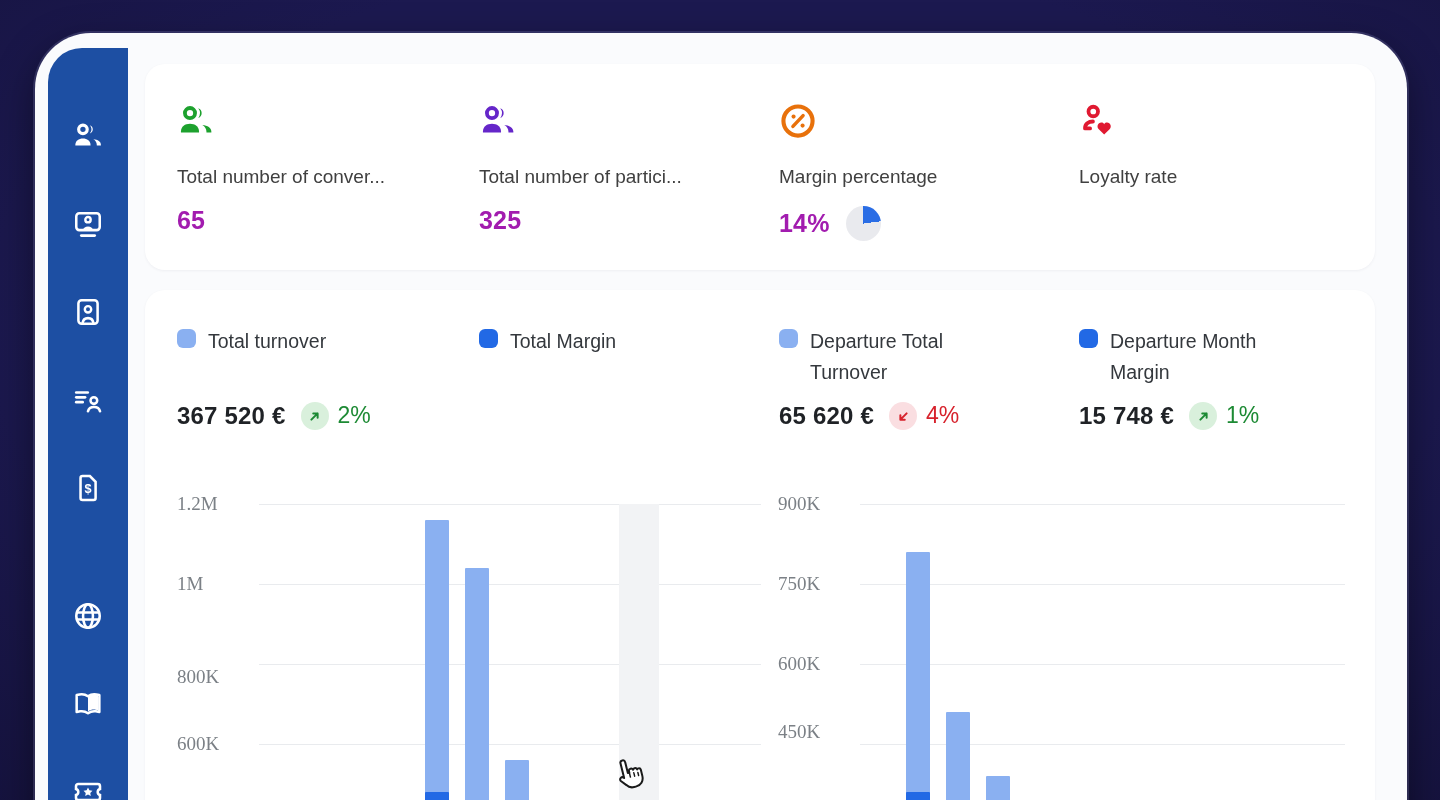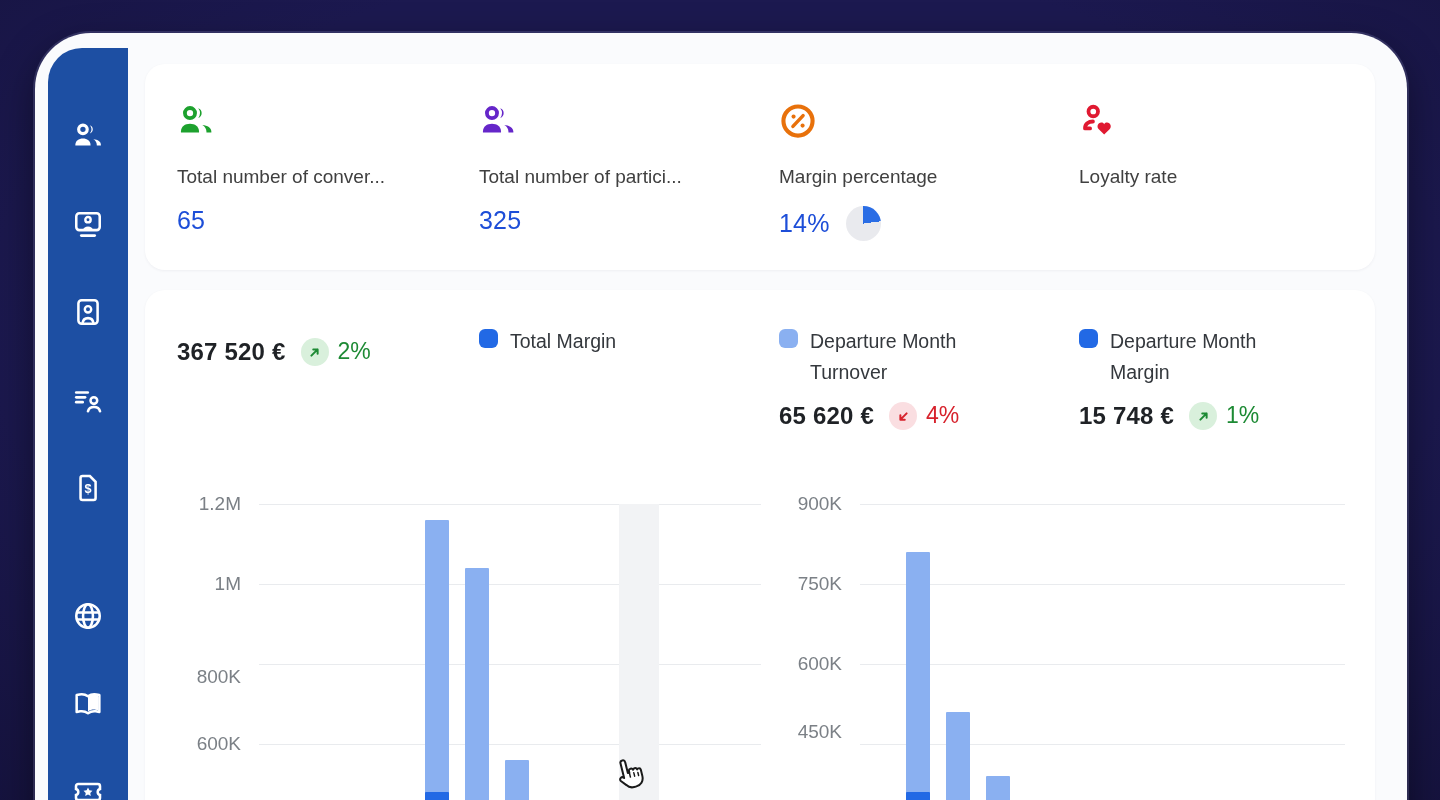--- a/index.html
+++ b/index.html
@@ -33,21 +33,21 @@
   .card2 { top:257px; height:600px; overflow:hidden; }
   
   .kpi-grid {
     display:grid; grid-template-columns:302px 300px 300px auto;
     padding:38px 32px 0 32px;
   }
   .kpi-icon { width:38px; height:38px; }
   .kpi-icon svg { width:100%; height:100%; display:block; }
   .kpi-label { margin-top:26px; font-size:19px; color:#404040; }
   .kpi-value-row { margin-top:18px; display:flex; align-items:center; }
-  .kpi-value { font-size:25px; font-weight:400; color:#1d4ed8; letter-spacing:.2px; }
+  .kpi-value { font-size:25px; font-weight:700; color:#a21caf; letter-spacing:.2px; }
   .kpi-pie { width:35px; height:35px; border-radius:50%; margin-left:16px; }
   
   .metric-grid {
     display:grid; grid-template-columns:302px 300px 300px auto;
     padding:36px 32px 0 32px;
   }
   .metric-top { display:flex; align-items:flex-start; }
   .swatch { width:19px; height:19px; border-radius:6px; margin-right:12px; margin-top:3px; flex:none; }
   .metric-label { font-size:19.5px; color:#34383d; line-height:31px; max-width:190px; min-height:64px; }
   .metric-value-row { display:flex; align-items:flex-start; margin-top:12px; }
@@ -57,22 +57,22 @@
     display:flex; align-items:center; justify-content:center; flex:none;
   }
   .trend-badge svg { width:15px; height:15px; }
   .trend-pct { font-size:23px; margin-left:9px; }
   
   .charts { position:absolute; left:32px; right:30px; top:180px; height:400px; display:flex; }
   .chart { position:relative; height:100%; }
   .chart-left  { width:584px; flex:none; }
   .chart-right { flex:1; margin-left:17px; }
   .ylabel {
-    position:absolute; left:0; width:64px; text-align:right;
-    font-size:19px; color:#7b8086; line-height:22px;
+    position:absolute; left:0; width:64px; text-align:left;
+    font-size:19px; color:#7b8086; line-height:22px;font-family:Liberation Serif, serif;
   }
   .plot { position:absolute; left:82px; right:0; top:0; bottom:0; }
   .gridline { position:absolute; left:0; right:0; height:1px; background:#e9ebee; }
   .hover-band { position:absolute; width:40px; background:#f2f3f5; }
   .bar { position:absolute; width:24px; border-radius:1px; }
   
   .cursor { position:absolute; left:615px; top:757px; transform:rotate(-14deg); z-index:50; pointer-events:none; }
 </style>
 </head>
 <body>
@@ -194,40 +194,44 @@
     </svg>
   </span></div>
         <div class="kpi-label">Loyalty rate</div>
       </div>
     </div>
   </section>
 
   <section class="card card2">
     <div class="metric-grid">
       <div class="metric">
+        <div class="metric-top">
+          <span class="swatch" style="background: rgb(138, 176, 241);"></span>
+          <span class="metric-label">Total turnover</span>
+        </div>
         <div class="metric-value-row">
           <span class="metric-value">367 520 €</span>
           <span class="trend-badge" style="background: rgb(217, 240, 220); color: rgb(29, 138, 52);">
     <svg viewBox="0 0 24 24" fill="none" stroke="currentColor" stroke-width="3.2" stroke-linecap="round" stroke-linejoin="round">
       <path d="M7 17 L17 7 M10 7 H17 V14"></path>
     </svg>
   </span>
           <span class="trend-pct" style="color: rgb(29, 138, 52);">2%</span>
         </div>
       </div>
       <div class="metric">
         <div class="metric-top">
           <span class="swatch" style="background: rgb(34, 105, 229);"></span>
           <span class="metric-label">Total Margin</span>
         </div>
       </div>
       <div class="metric">
         <div class="metric-top">
           <span class="swatch" style="background: rgb(138, 176, 241);"></span>
-          <span class="metric-label">Departure Month Turnover</span>
+          <span class="metric-label">Departure Total Turnover</span>
         </div>
         <div class="metric-value-row">
           <span class="metric-value">65 620 €</span>
           <span class="trend-badge" style="background: rgb(250, 222, 225); color: rgb(215, 34, 44);">
     <svg viewBox="0 0 24 24" fill="none" stroke="currentColor" stroke-width="3.2" stroke-linecap="round" stroke-linejoin="round">
       <path d="M17 7 L7 17 M7 10 V17 H14"></path>
     </svg>
   </span>
           <span class="trend-pct" style="color: rgb(215, 34, 44);">4%</span>
         </div>

